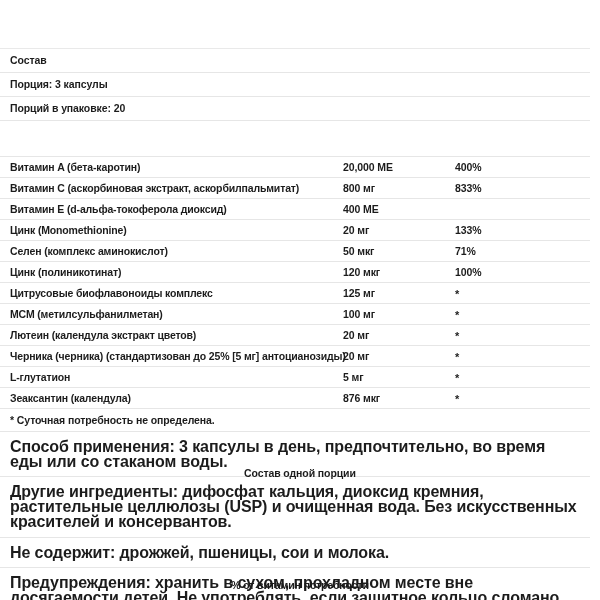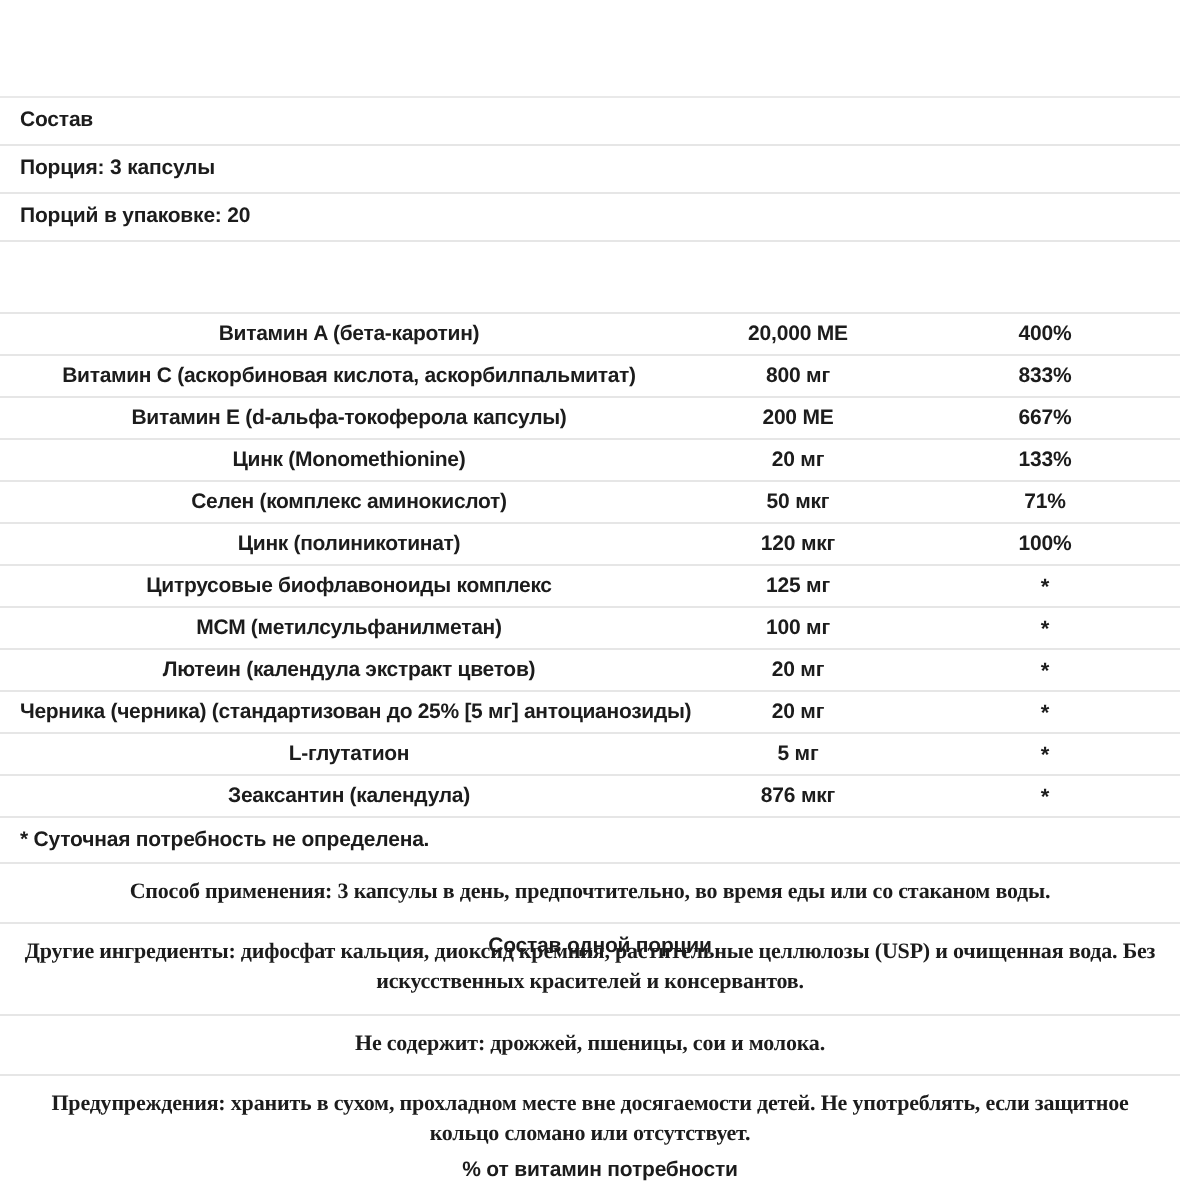--- a/index.html
+++ b/index.html
@@ -16,21 +16,20 @@
     color: #1c1c1c;
     -webkit-font-smoothing: antialiased;
   }
 
   .page {
     width: 600px;
     height: 600px;
     box-sizing: border-box;
     padding: 0;
     position: relative;
-    text-align: center;
   }
 
   
   .sect {
     width: 590px;
     margin: 0;
     border-collapse: collapse;
   }
 
   .row {
@@ -104,25 +103,24 @@
   .note {
     height: 23px;
   }
 
   
   .para {
     width: 590px;
     box-sizing: border-box;
     border-top: 1px solid #e6e6e6;
     padding: 7px 10px 7px 10px;
-    font-size: 11px;
+    font-size: 16px;
     font-weight: bold;
     line-height: 15px;
     letter-spacing: -0.1px;
-    font-family: Liberation Serif, serif;
   }
   .para.tall { padding-bottom: 8px; }
 
   .toppad { height: 48px; }
 </style>
 </head>
 <body>
 
 <div class="page">
 
@@ -148,28 +146,27 @@
       <span class="c-amt">Состав одной порции</span>
       <span class="c-dv">% от витамин потребности</span>
     </div>
     <div id="rows-container">
         <div class="row ing">
           <span class="c-name">Витамин A (бета-каротин)</span>
           <span class="c-amt">20,000 МЕ</span>
           <span class="c-dv">400%</span>
         </div>
         <div class="row ing">
-          <span class="c-name">Витамин C (аскорбиновая кислота, аскорбилпальмитат)</span>
+          <span class="c-name">Витамин C (аскорбиновая экстракт, аскорбилпальмитат)</span>
           <span class="c-amt">800 мг</span>
           <span class="c-dv">833%</span>
         </div>
         <div class="row ing">
-          <span class="c-name">Витамин E (d-альфа-токоферола капсулы)</span>
-          <span class="c-amt">200 МЕ</span>
-          <span class="c-dv">667%</span>
+          <span class="c-name">Витамин E (d-альфа-токоферола диоксид)</span>
+          <span class="c-amt">400 МЕ</span>
         </div>
         <div class="row ing">
           <span class="c-name">Цинк (Monomethionine)</span>
           <span class="c-amt">20 мг</span>
           <span class="c-dv">133%</span>
         </div>
         <div class="row ing">
           <span class="c-name">Селен (комплекс аминокислот)</span>
           <span class="c-amt">50 мкг</span>
           <span class="c-dv">71%</span>

